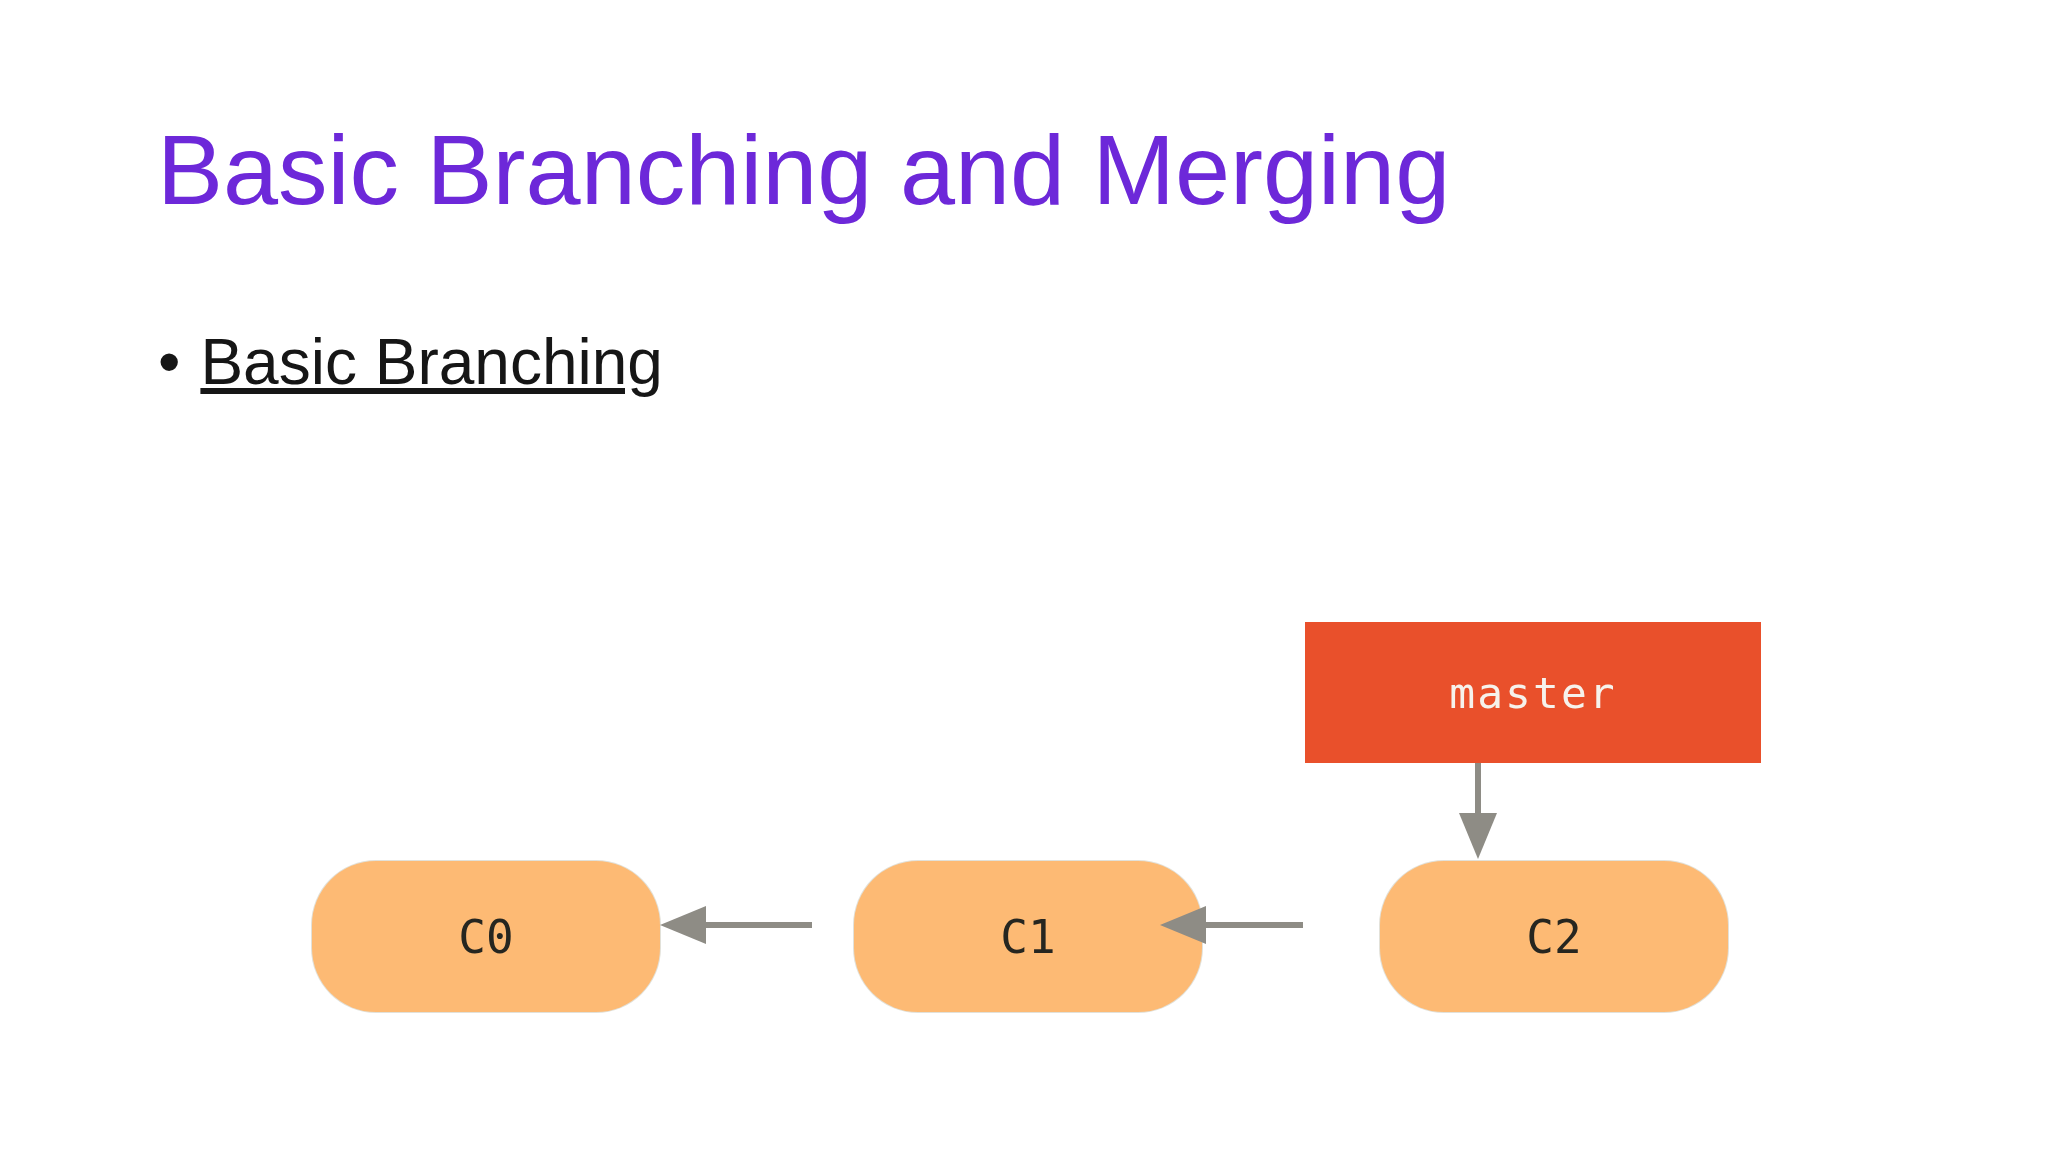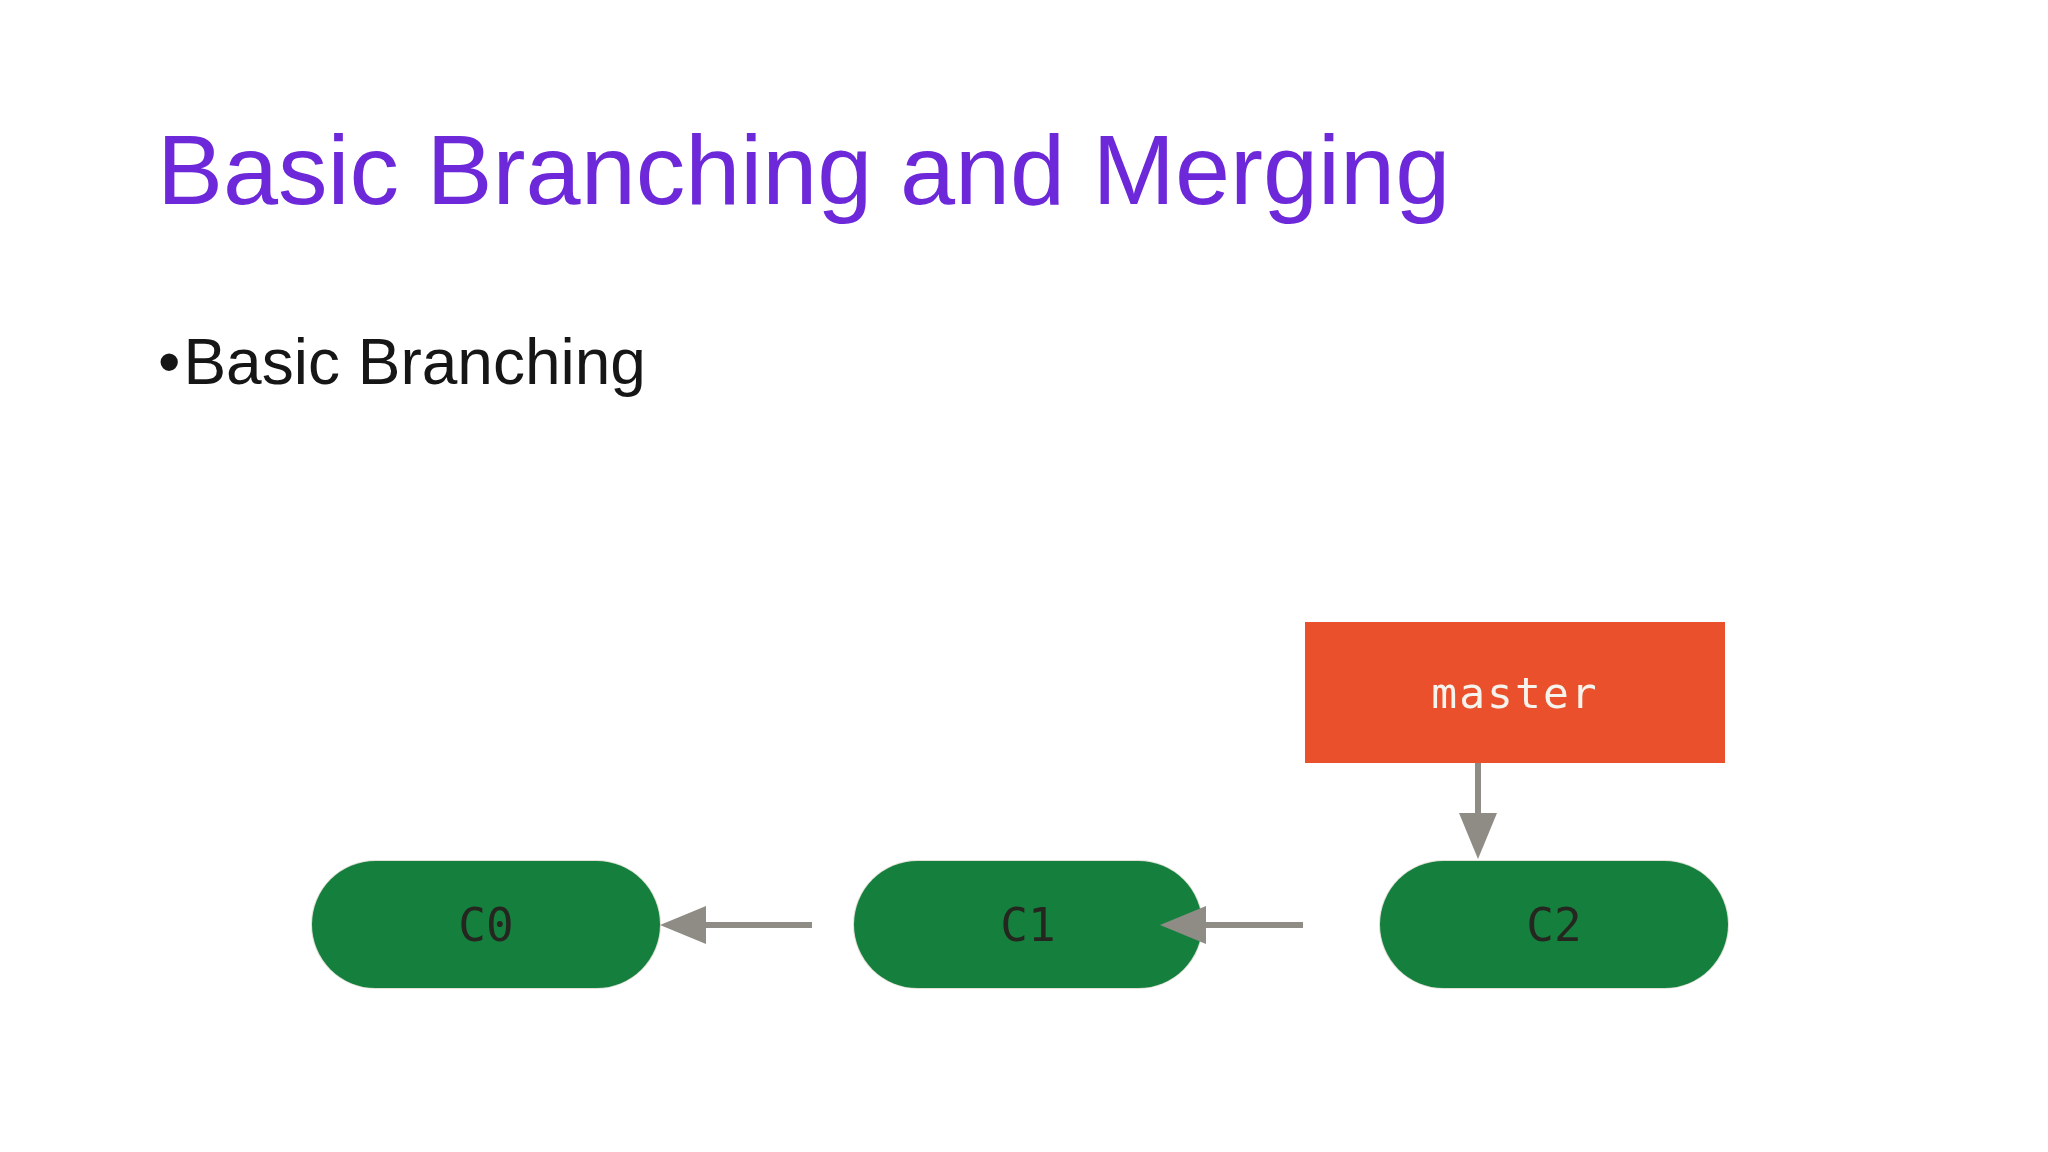--- a/index.html
+++ b/index.html
@@ -21,45 +21,45 @@
     letter-spacing:0px;
     color:#6d28d9;
     white-space:nowrap;
   }
   .bullet {
     position:absolute; left:158px; top:326px;
     font-size:64px; line-height:72px;
     white-space:nowrap;
   }
   .bullet .marker { display:inline-block; }
-  .bullet .bullet-label { margin-left:3px; }
+  .bullet .bullet-label { margin-left:20px;text-decoration:underline; }
   .para {
     position:absolute; left:158px; top:392px;
     font-size:64px; line-height:72px;
     white-space:nowrap;
   }
 
   
   .branch-box {
     position:absolute; left:1305px; top:622px;
-    width:420px; height:141px;
+    width:456px; height:141px;
     background:#e9502b;
     display:flex; align-items:center; justify-content:center;
   }
   .branch-text {
     font-family:"DejaVu Sans Mono", monospace;
     font-size:43px;
     letter-spacing:2px;
     color:#f6f2ec;
   }
 
   .commit {
     position:absolute; top:861px;
-    width:348px; height:127px;
-    background:#15803d;
+    width:348px; height:151px;
+    background:#fdba74;
     border-radius:64px;
     box-shadow:0 0 0 1px #e2e1d9;
     display:flex; align-items:center; justify-content:center;
   }
   .commit.c0 { left:312px; }
   .commit.c1 { left:854px; }
   .commit.c2 { left:1380px;justify-content:center; }
   .commit-label {
     font-family:"DejaVu Sans Mono", monospace;
     font-size:46px;

